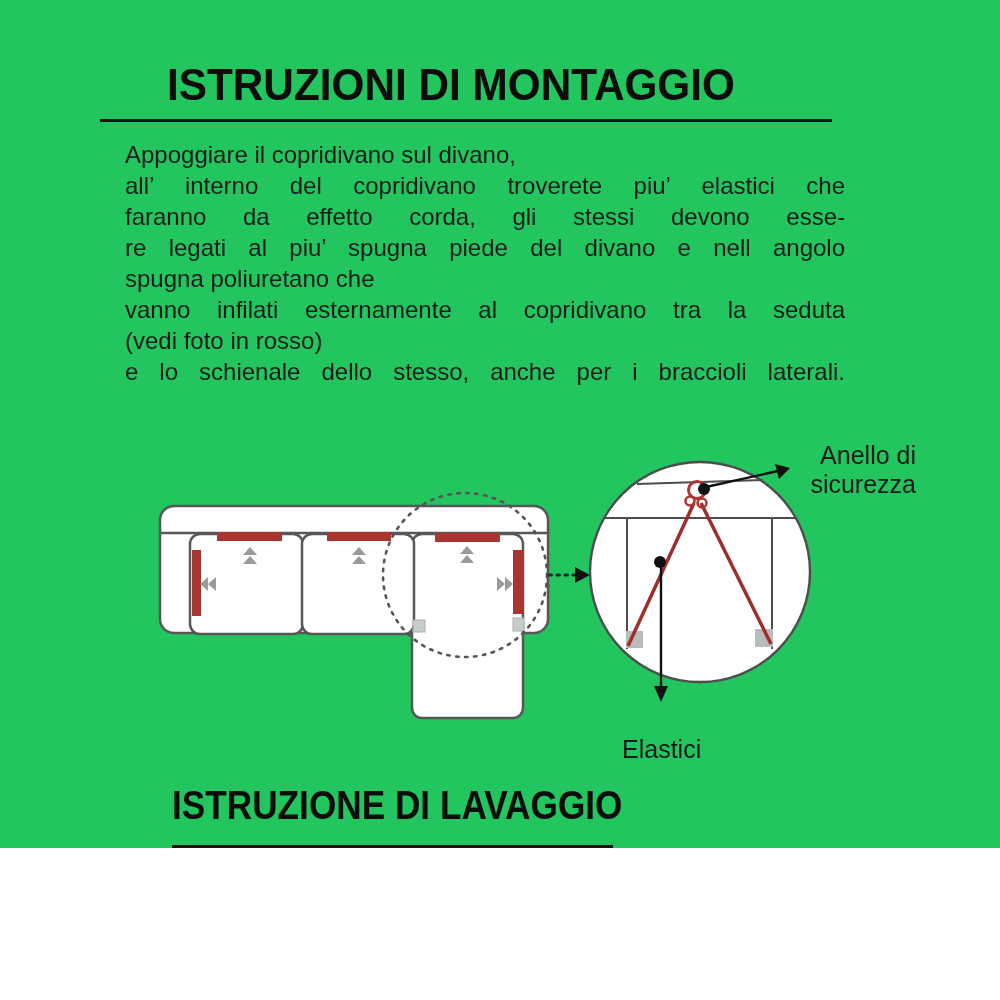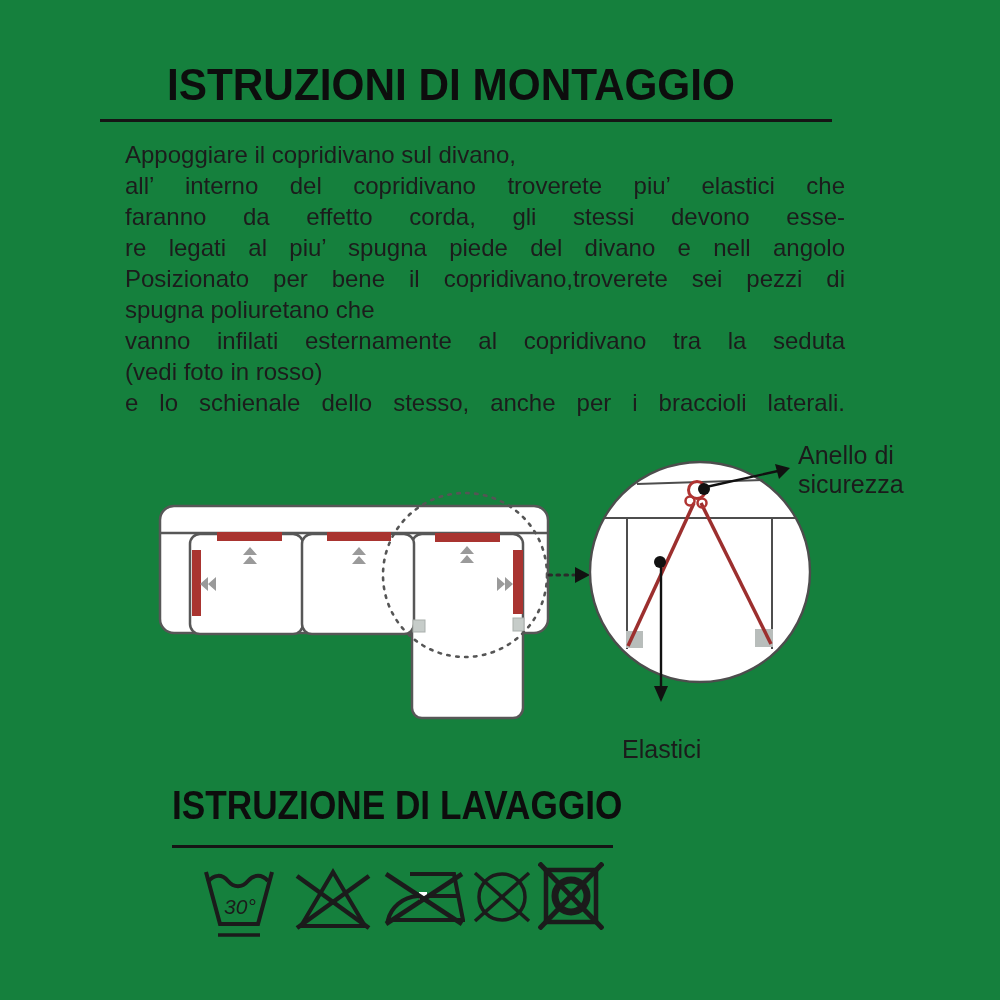--- a/index.html
+++ b/index.html
@@ -1,33 +1,33 @@
 <!DOCTYPE html>
 <html><head>
 <meta charset="utf-8">
 <style>
   html,body{margin:0;padding:0;background:#fff;}
   .page{
-    position:relative;width:1000px;height:1000px;background:#15803d;overflow:hidden;
+    position:relative;width:1000px;height:848px;background:#22c55e;overflow:hidden;
     font-family:"Liberation Sans","DejaVu Sans",sans-serif;color:#1b1b1b;
   }
   .title1{
     position:absolute;left:167px;top:59px;font-size:45px;font-weight:bold;color:#0d0d0d;
     white-space:nowrap;letter-spacing:0;transform:scaleX(0.94);transform-origin:left top;
   }
   .rule1{position:absolute;left:100px;top:119px;width:732px;height:3px;background:#151515;}
   .para{
     position:absolute;left:125px;top:139px;width:720px;
     font-size:24px;line-height:31px;color:#1c1c1c;
   }
   .pline{width:100%;}
   .j{text-align:justify;text-align-last:justify;}
   .diagram-svg{position:absolute;left:0;top:440px;}
   .label{
-    position:absolute;font-size:25px;line-height:29px;color:#1b1b1b;
+    position:absolute;font-size:25px;line-height:29px;color:#1b1b1b;text-align:right;
   }
   .label-anello{left:798px;top:441px;width:118px;}
   .label-elastici{left:622px;top:707px;white-space:nowrap;margin-top:28px;}
   .title2{
     position:absolute;left:172px;top:783px;font-size:40px;font-weight:bold;color:#0d0d0d;
     white-space:nowrap;transform:scaleX(0.88);transform-origin:left top;
   }
   .rule2{position:absolute;left:172px;top:845px;width:441px;height:3px;background:#151515;}
   .care{position:absolute;}
   .care-wash{left:199px;top:868px;font-style:italic;}
@@ -43,21 +43,20 @@
 <div class="page">
 
   <div class="title1">ISTRUZIONI DI MONTAGGIO</div>
   <div class="rule1"></div>
 
   <div class="para">
     <div class="pline">Appoggiare il copridivano sul divano,</div>
     <div class="pline j">all’ interno del copridivano troverete piu’ elastici che</div>
     <div class="pline j">faranno da effetto corda, gli stessi devono esse-</div>
     <div class="pline j">re legati al piu’ spugna piede del divano e nell angolo</div>
-    <div class="pline j">Posizionato per bene il copridivano,troverete sei pezzi di</div>
     <div class="pline">spugna poliuretano che</div>
     <div class="pline j">vanno infilati esternamente al copridivano tra la seduta</div>
     <div class="pline">(vedi foto in rosso)</div>
     <div class="pline j">e lo schienale dello stesso, anche per i braccioli laterali.</div>
   </div>
 
   <svg class="diagram-svg" width="1000" height="330" viewBox="0 440 1000 330" xmlns="http://www.w3.org/2000/svg">
 
     <g stroke="#575757" stroke-width="2.5" fill="#ffffff">
       <rect x="160" y="506" width="388" height="127" rx="14"></rect>

